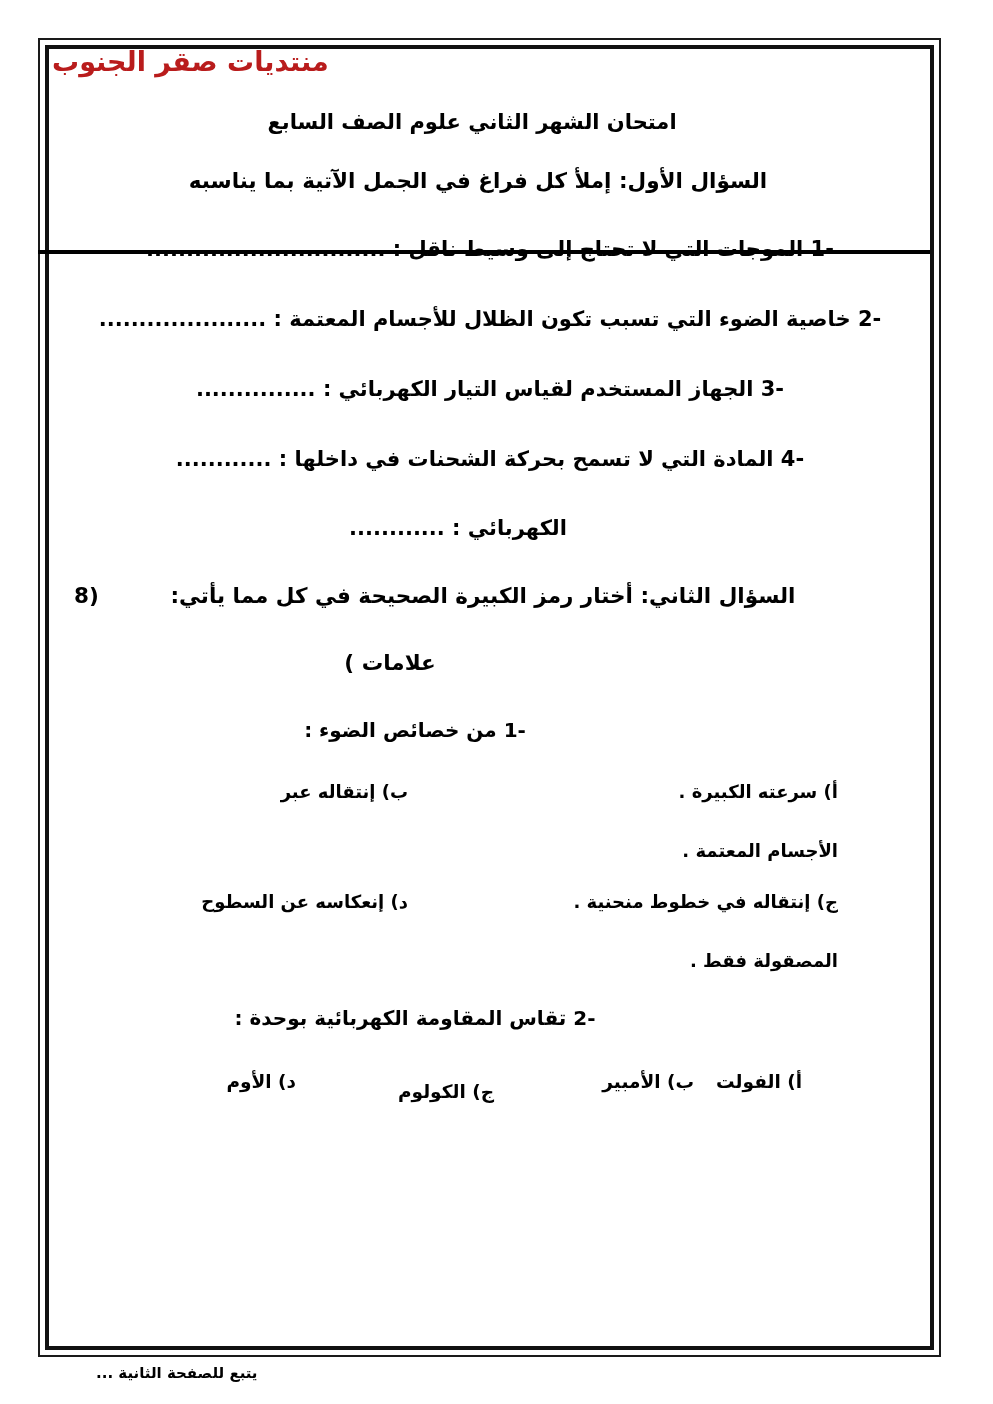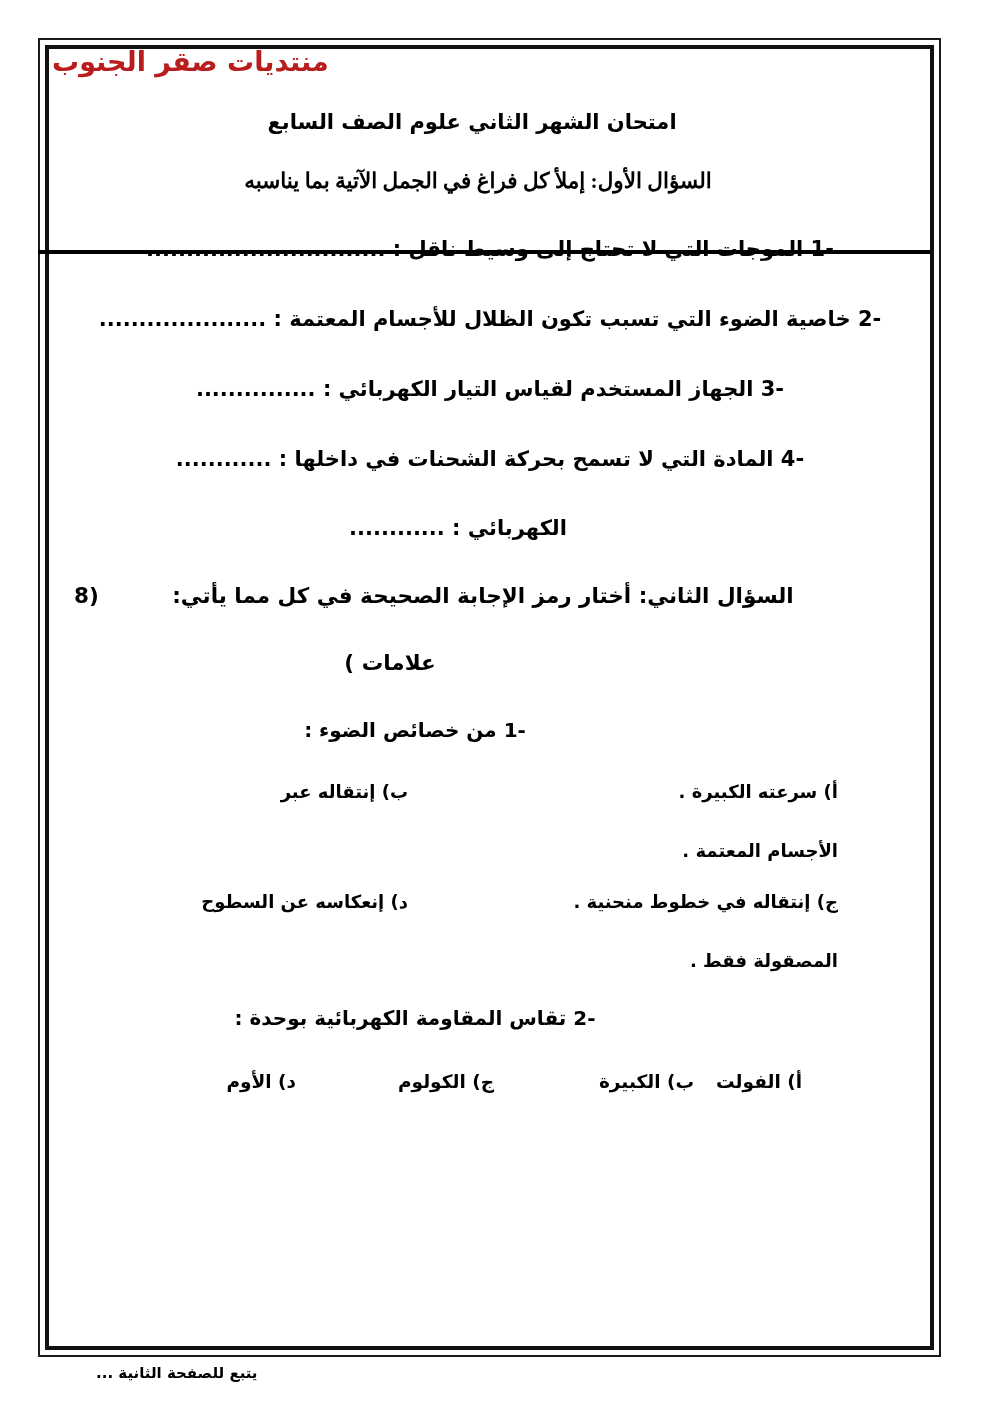--- a/index.html
+++ b/index.html
@@ -89,21 +89,20 @@
     line-height: 52px;
     font-size: 21px;
   }
 
   .section-heading {
     text-align: center;
     height: 66px;
     line-height: 66px;
     padding-right: 24px;
     font-size: 21.5px;
-    font-family: Liberation Serif, serif;
   }
 
   .fill-item {
     text-align: center;
     height: 70px;
     line-height: 70px;
     font-size: 21px;
   }
 
   
@@ -182,21 +181,21 @@
     font-size: 18px;
     font-weight: 700;
     position: relative;
   }
   .mcq-cont .cont-a { position: absolute; right: 80px; top: 4px; white-space: nowrap; }
 
   
   .mcq-row4 { position: relative; height: 60px; line-height: 60px; font-size: 18.5px; font-weight: 700; }
   .mcq-row4 .o1 { position: absolute; right: 116px;  top: 0; white-space: nowrap; }
   .mcq-row4 .o2 { position: absolute; right: 224px; top: 0; white-space: nowrap; }
-  .mcq-row4 .o3 { position: absolute; right: 424px; top: 0; white-space: nowrap; }
+  .mcq-row4 .o3 { position: absolute; right: 424px; top: 10px; white-space: nowrap; }
   .mcq-row4 .o4 { position: absolute; right: 622px; top: 0; white-space: nowrap; }
 
   .footer-note {
     position: absolute;
     left: 96px;
     bottom: 22px;
     font-size: 15px;
     font-weight: 700;
     white-space: nowrap;
     direction: rtl;
@@ -229,21 +228,21 @@
   <div class="line fill-item">-3 الجهاز المستخدم لقياس التيار الكهربائي  :  ...............</div>
 
   <div class="line fill-item">-4 المادة التي لا تسمح بحركة الشحنات في داخلها  :  ............</div>
 
   <div class="line wrap fill-item-justified">
     <span class="tail">الكهربائي :  ............</span>
   </div>
 
 
   <div class="line q2-heading">
-    <span>السؤال الثاني: أختار رمز الإجابة الصحيحة في كل مما يأتي:</span>
+    <span>السؤال الثاني: أختار رمز الكبيرة الصحيحة في كل مما يأتي:</span>
     <span class="marks">(8</span>
   </div>
   <div class="line q2-heading-tail">علامات )</div>
 
   <div class="line mcq-stem">-1 من خصائص الضوء  :</div>
 
   <div class="mcq-row">
     <span class="opt opt-a">أ) سرعته الكبيرة  .</span>
     <span class="opt opt-b">ب) إنتقاله عبر</span>
   </div>
@@ -256,20 +255,20 @@
     <span class="opt opt-b">د) إنعكاسه عن السطوح</span>
   </div>
   <div class="mcq-cont">
     <span class="cont-a">المصقولة فقط .</span>
   </div>
 
   <div class="line mcq-stem">-2 تقاس المقاومة الكهربائية بوحدة :</div>
 
   <div class="mcq-row4">
     <span class="o1">أ) الفولت</span>
-    <span class="o2">ب) الكبيرة</span>
+    <span class="o2">ب) الأمبير</span>
     <span class="o3">ج) الكولوم</span>
     <span class="o4">د) الأوم</span>
   </div>
 
 </div>
 
 <div class="footer-note">يتبع للصفحة الثانية ...</div>
 
 </body></html>

